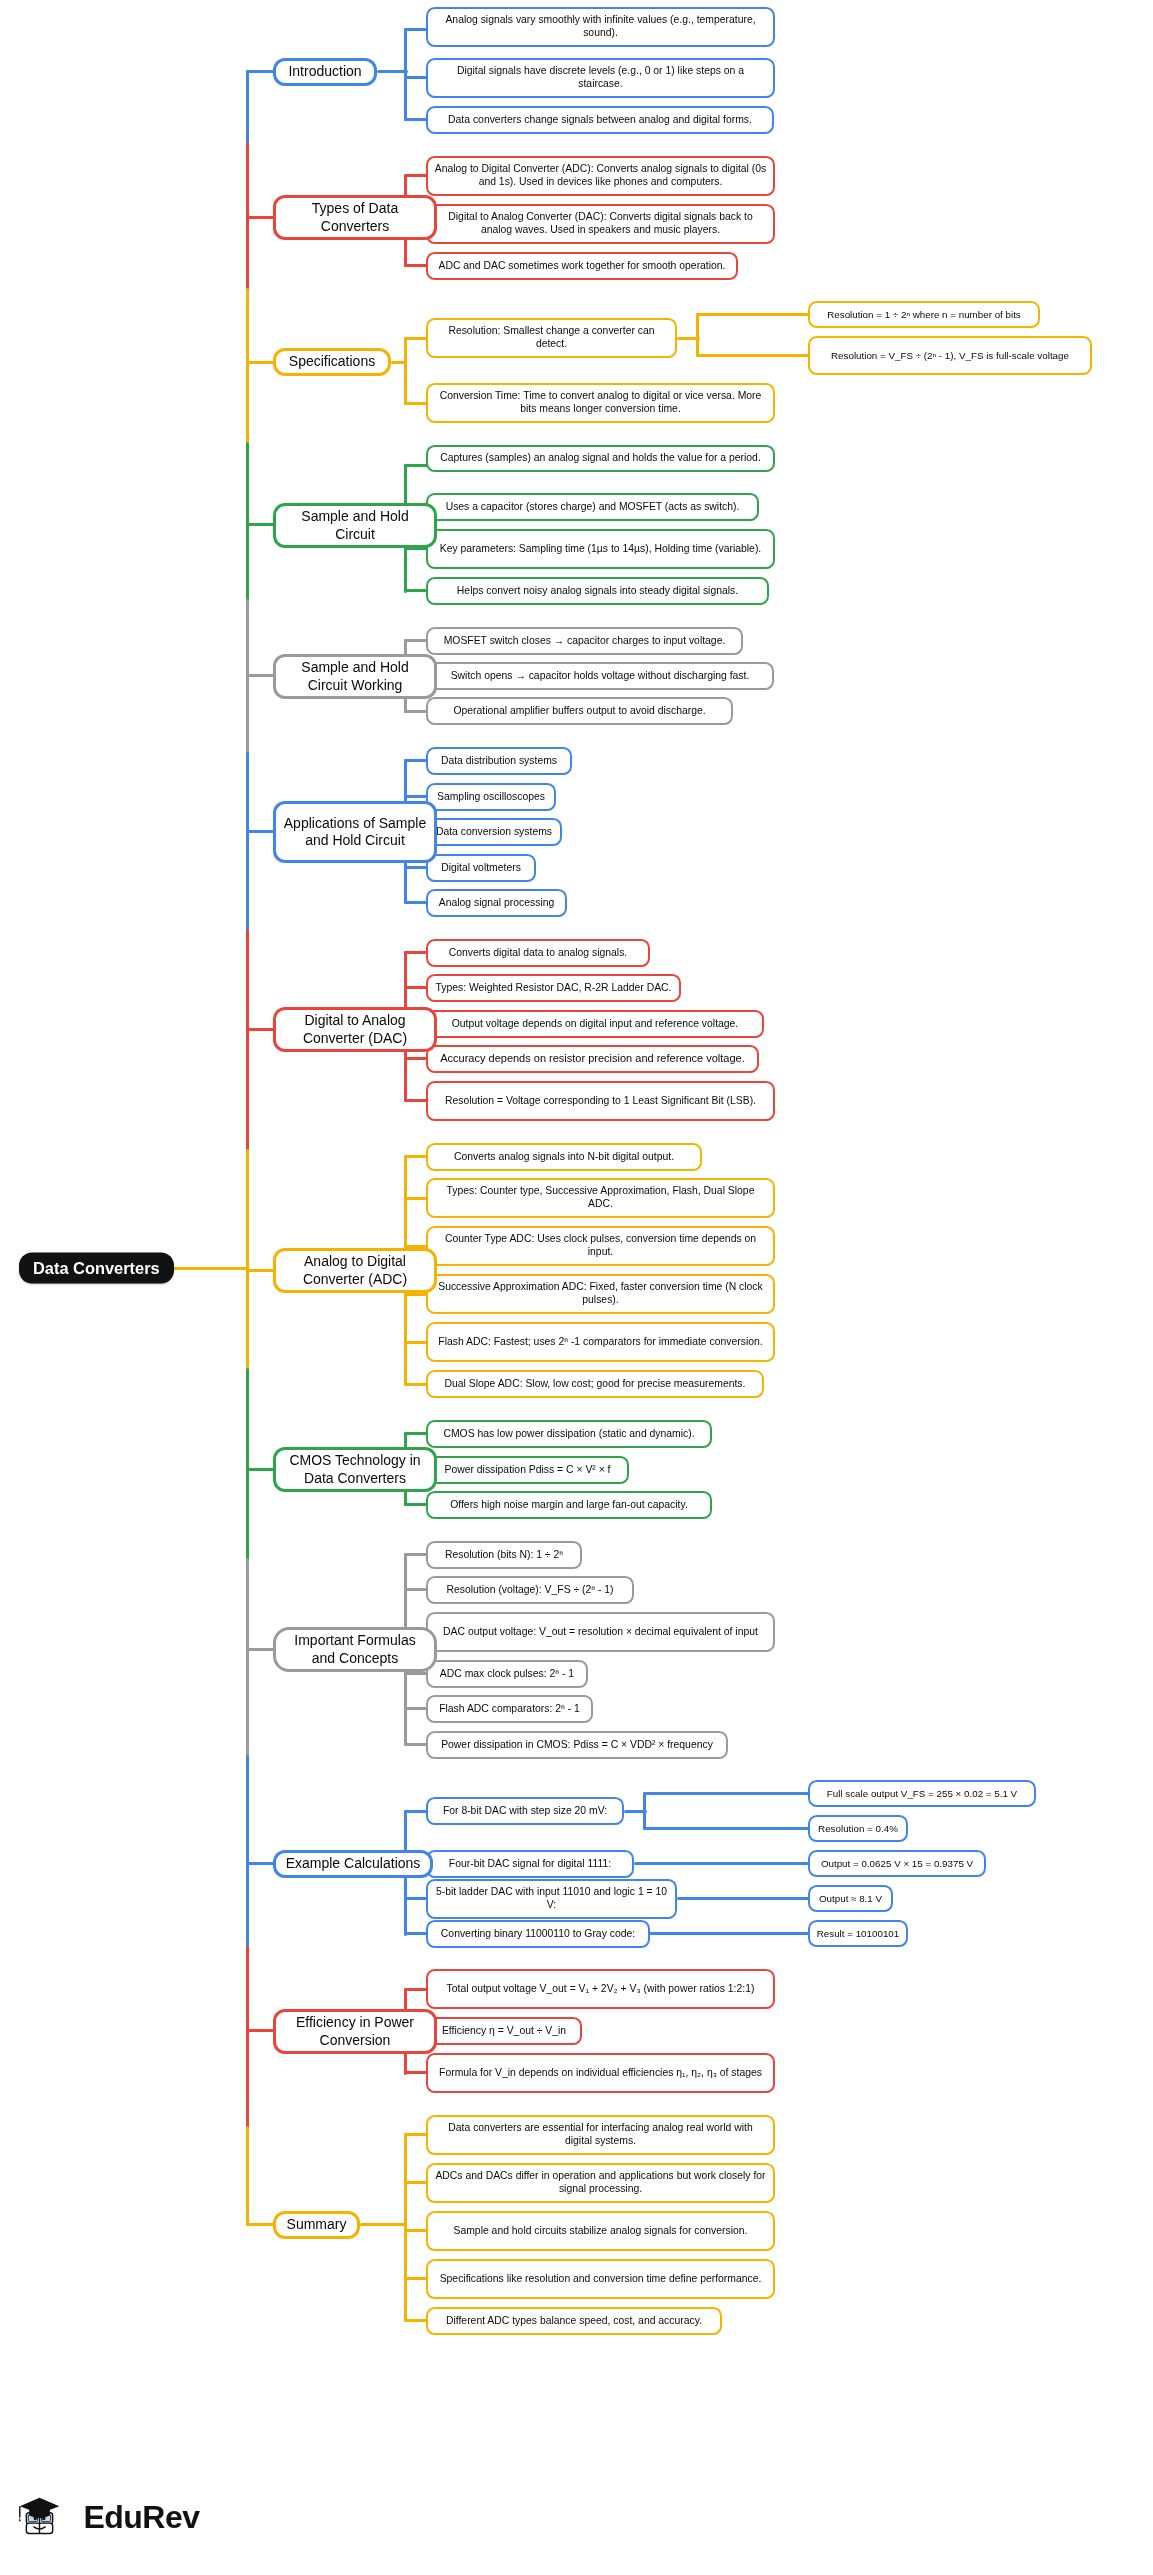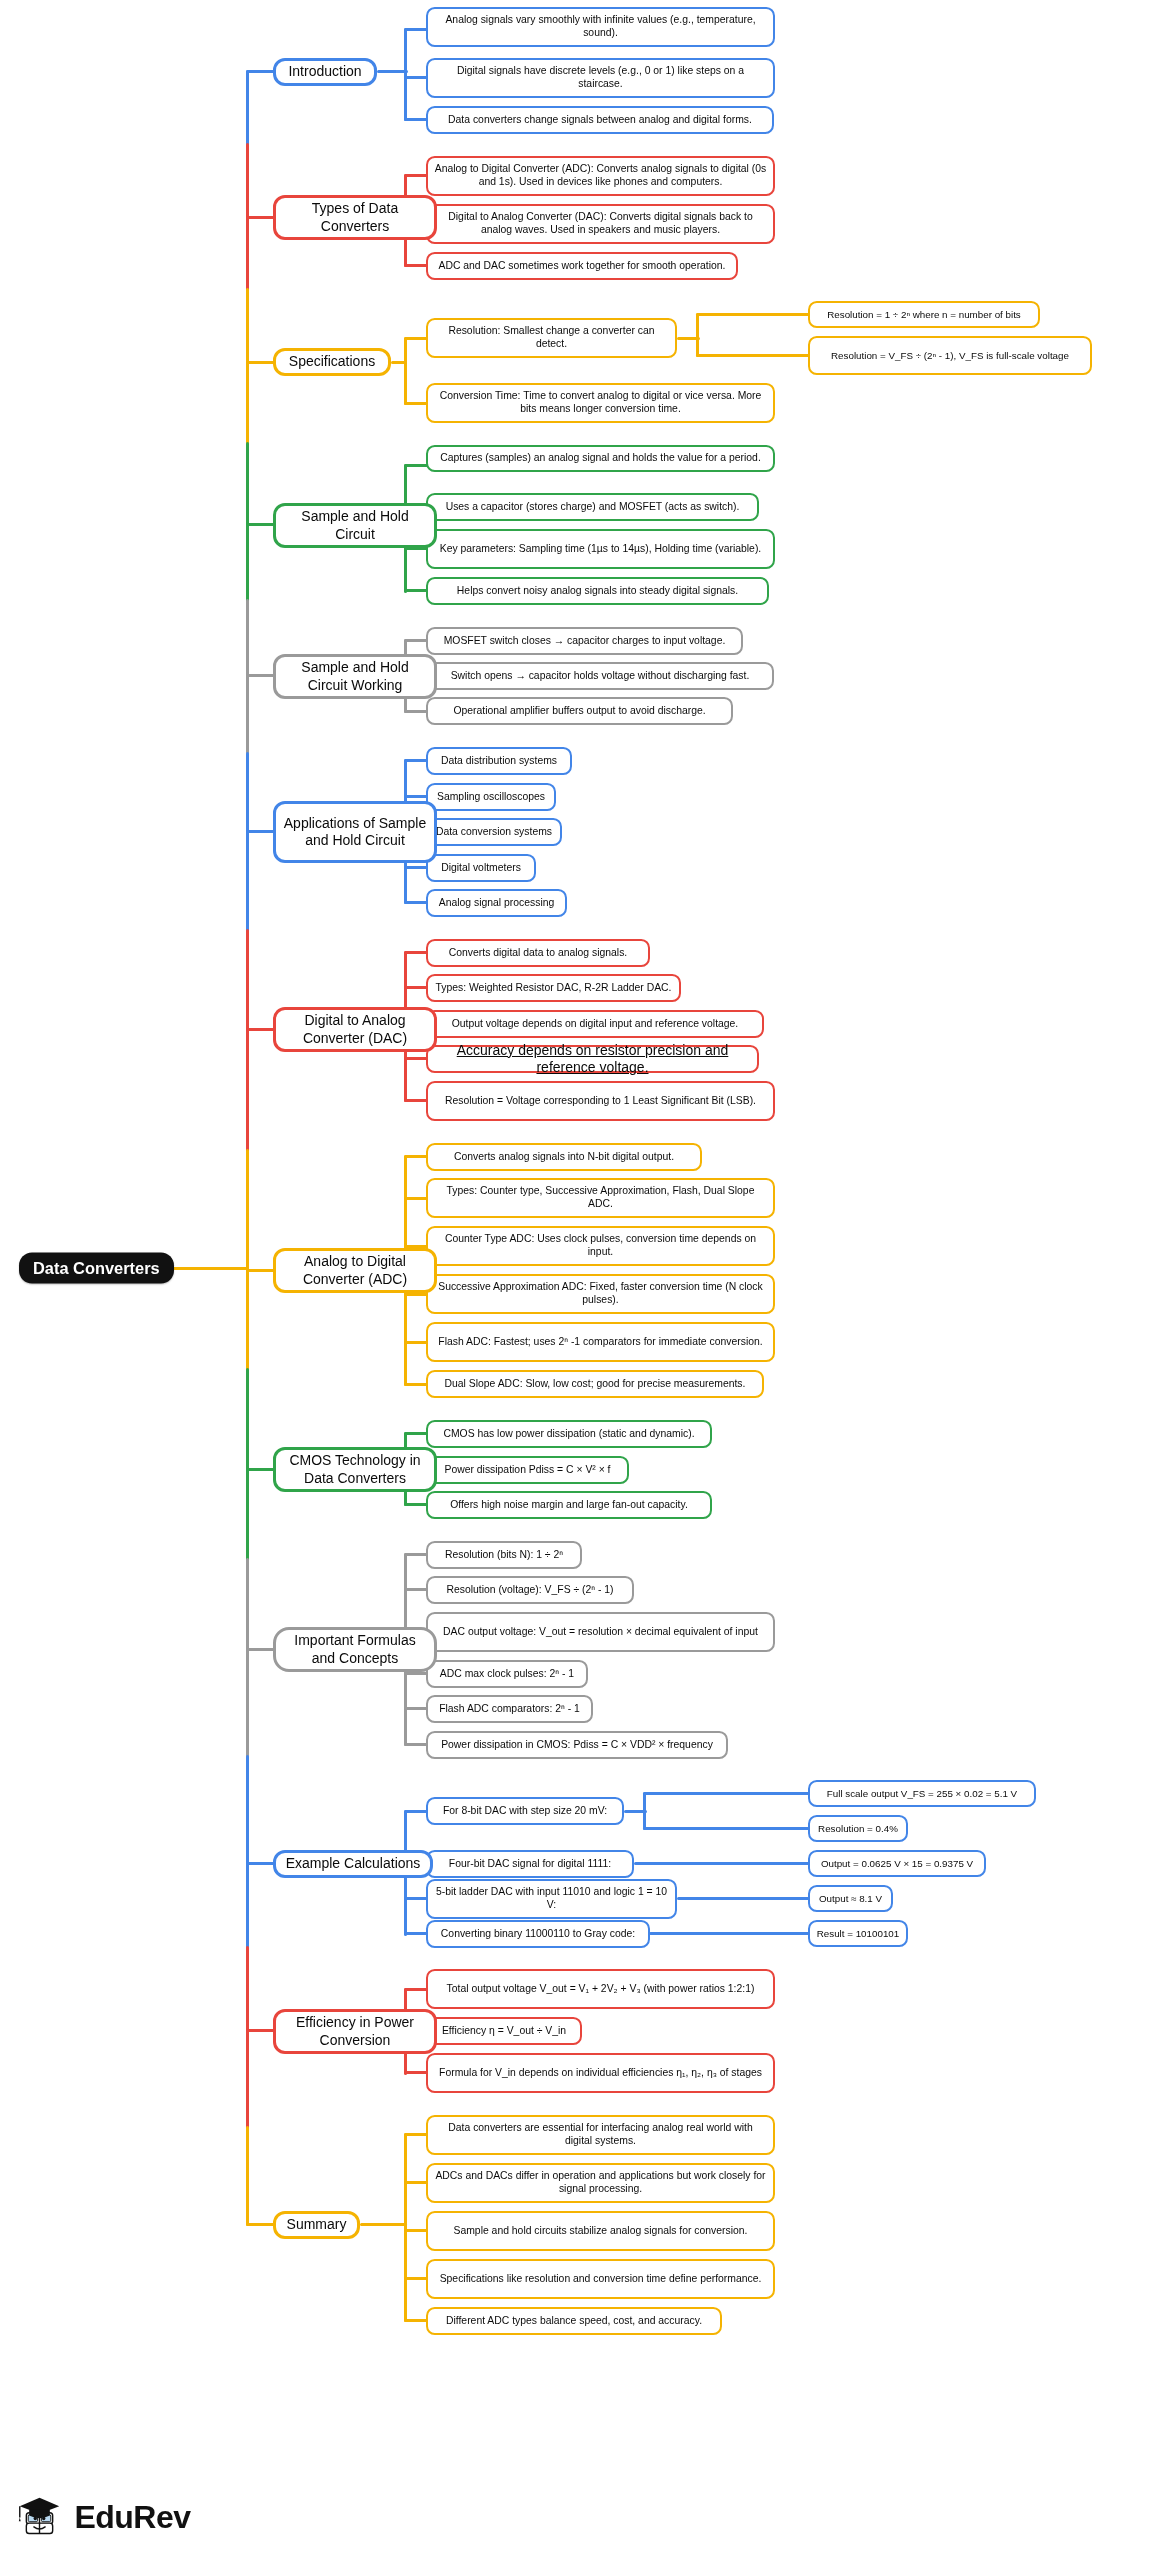--- a/index.html
+++ b/index.html
@@ -50,21 +50,21 @@
   .c-green  { border-color:#30a44a; }
   .c-grey   { border-color:#9a9a9a; }
 
   
   .ln{ position:absolute; z-index:2; }
   .cap{ border-radius:1.6px; }
 
   
   .logo{
     position:absolute; left:16.4px; top:2494px;
-    display:flex; align-items:center; gap:11px;
+    display:flex; align-items:center; gap:20px;
     z-index:8;
   }
   .logo-text{ font-size:32px; font-weight:bold; color:#111; letter-spacing:-0.5px;
               font-family:"Liberation Sans", sans-serif; }
   .logo-mark{ width:47px; height:47px; position:relative; }
 </style>
 </head>
 <body>
 
 <div id="mindmap">
@@ -138,21 +138,21 @@
       <div class="node l1 c-blue" style="left:273px;top:801px;width:164px;height:62px;border-color:#4285e8;">Applications of Sample and Hold Circuit</div>
       <div class="ln cap" style="left:437px;top:1028px;width:-29.5px;height:3.3px;background:#e8453c;"></div>
       <div class="ln cap" style="left:404px;top:951px;width:3.3px;height:151px;background:#e8453c;"></div>
       <div class="ln cap" style="left:404px;top:951px;width:25px;height:3.3px;background:#e8453c;"></div>
       <div class="node l2 c-red" style="left:426px;top:939px;width:224px;height:28px;border-color:#e8453c;font-size:10.4px;">Converts digital data to analog signals.</div>
       <div class="ln cap" style="left:404px;top:986px;width:25px;height:3.3px;background:#e8453c;"></div>
       <div class="node l2 c-red" style="left:426px;top:974px;width:255px;height:28px;border-color:#e8453c;font-size:10.4px;">Types: Weighted Resistor DAC, R-2R Ladder DAC.</div>
       <div class="ln cap" style="left:404px;top:1022px;width:25px;height:3.3px;background:#e8453c;"></div>
       <div class="node l2 c-red" style="left:426px;top:1010px;width:338px;height:28px;border-color:#e8453c;font-size:10.4px;">Output voltage depends on digital input and reference voltage.</div>
       <div class="ln cap" style="left:404px;top:1057px;width:25px;height:3.3px;background:#e8453c;"></div>
-      <div class="node l2 c-red" style="left:426px;top:1045px;width:333px;height:28px;border-color:#e8453c;font-size:14px;text-decoration:underline;">Accuracy depends on resistor precision and reference voltage.</div>
+      <div class="node l2 c-red" style="left:426px;top:1045px;width:333px;height:28px;border-color:#e8453c;font-size:11px;">Accuracy depends on resistor precision and reference voltage.</div>
       <div class="ln cap" style="left:404px;top:1099px;width:25px;height:3.3px;background:#e8453c;"></div>
       <div class="node l2 c-red" style="left:426px;top:1081px;width:349px;height:40px;border-color:#e8453c;font-size:10.4px;">Resolution = Voltage corresponding to 1 Least Significant Bit (LSB).</div>
       <div class="node l1 c-red" style="left:273px;top:1007px;width:164px;height:45px;border-color:#e8453c;">Digital to Analog Converter (DAC)</div>
       <div class="ln cap" style="left:437px;top:1269px;width:-29.5px;height:3.3px;background:#f5b301;"></div>
       <div class="ln cap" style="left:404px;top:1155px;width:3.3px;height:231px;background:#f5b301;"></div>
       <div class="ln cap" style="left:404px;top:1155px;width:25px;height:3.3px;background:#f5b301;"></div>
       <div class="node l2 c-yellow" style="left:426px;top:1143px;width:276px;height:28px;border-color:#f5b301;font-size:10.4px;">Converts analog signals into N-bit digital output.</div>
       <div class="ln cap" style="left:404px;top:1197px;width:25px;height:3.3px;background:#f5b301;"></div>
       <div class="node l2 c-yellow" style="left:426px;top:1178px;width:349px;height:40px;border-color:#f5b301;font-size:10.4px;">Types: Counter type, Successive Approximation, Flash, Dual Slope ADC.</div>
       <div class="ln cap" style="left:404px;top:1245px;width:25px;height:3.3px;background:#f5b301;"></div>

